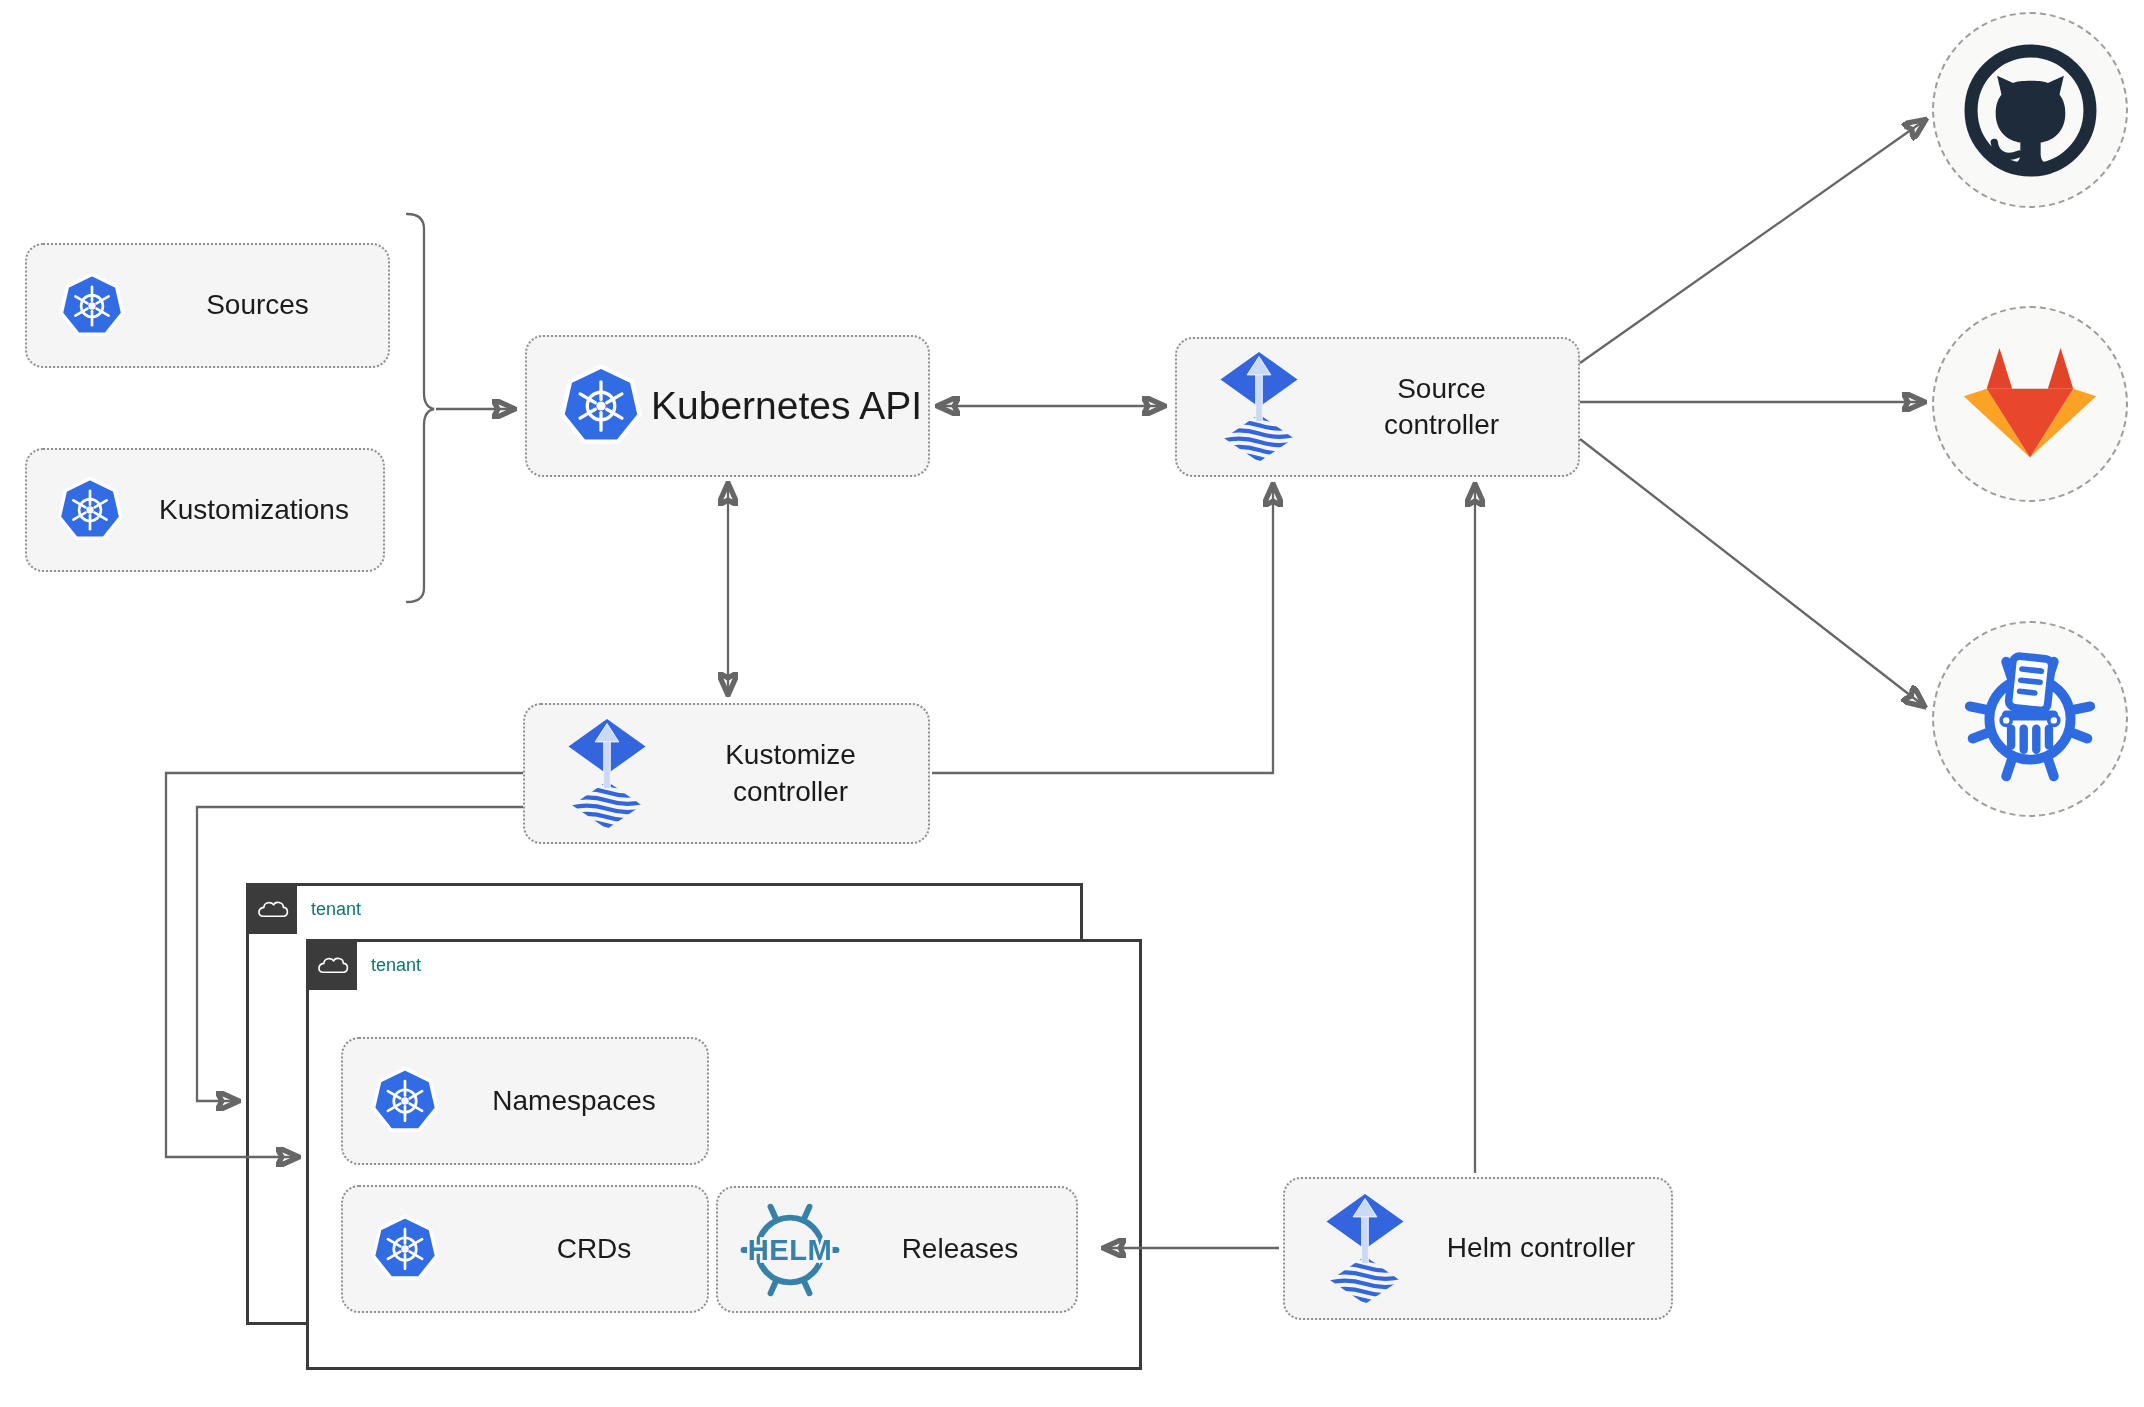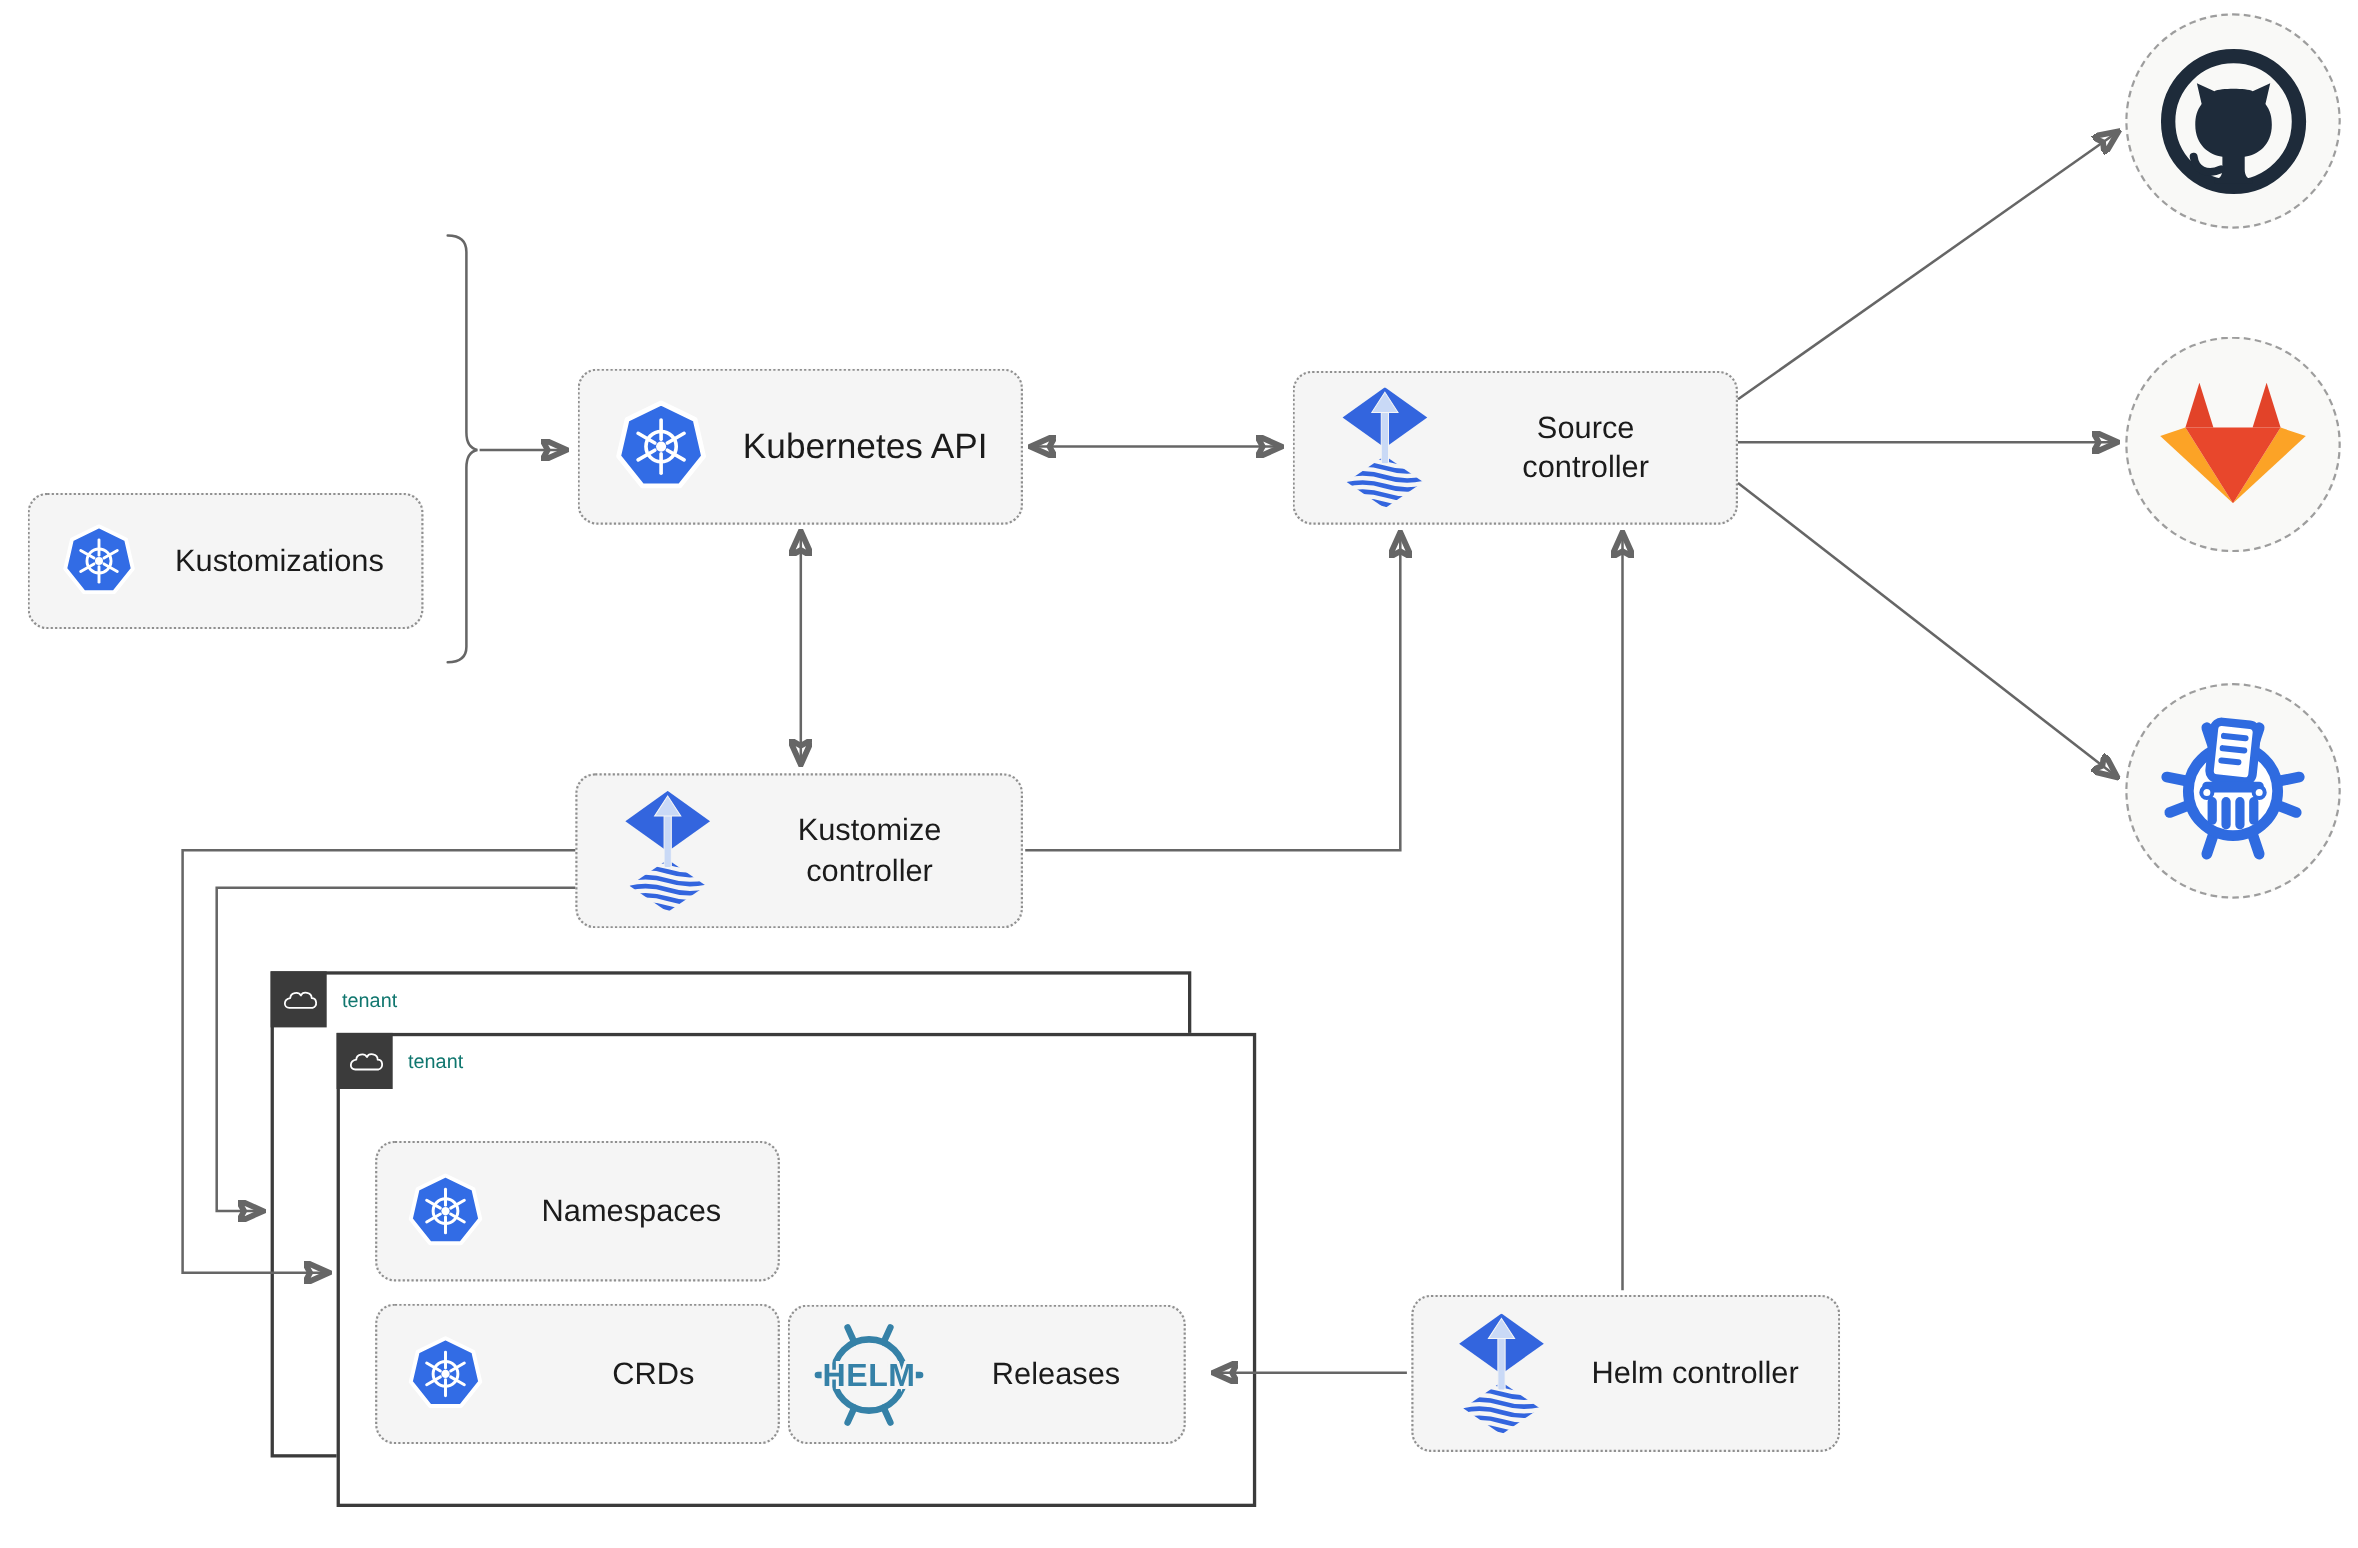--- a/index.html
+++ b/index.html
@@ -134,33 +134,39 @@
         <rect x="-7.5" y="4" width="6" height="21" rx="3"></rect>
         <rect x="1.5" y="4" width="6" height="21" rx="3"></rect>
         <rect x="10.5" y="4" width="6" height="18" rx="3"></rect>
       </g>
     </symbol>
   </defs>
 </svg>
 
 <div class="canvas">
 
+  <div class="node" style="left:25px;top:243px;width:365px;height:125px;">
+    <svg class="icon" width="70" height="70" style="margin-left:30px;">
+        <use href="#sym-k8s"></use>
+      </svg>
+    <div class="nlabel">Sources</div>
+  </div>
 
   <div class="node" style="left:25px;top:448px;width:360px;height:124px;">
     <svg class="icon" width="70" height="70" style="margin-left:28px;">
         <use href="#sym-k8s"></use>
       </svg>
     <div class="nlabel">Kustomizations</div>
   </div>
 
   <div class="node" style="left:525px;top:335px;width:405px;height:142px;">
     <svg class="icon" width="88" height="88" style="margin-left:30px;">
         <use href="#sym-k8s"></use>
       </svg>
-    <div class="nlabel" style="font-size:32px;">Kubernetes API</div>
+    <div class="nlabel" style="font-size:39px;">Kubernetes API</div>
   </div>
 
   <div class="node" style="left:1175px;top:337px;width:405px;height:140px;">
     <svg class="icon" width="92" height="110" style="margin-left:36px;">
         <use href="#sym-flux"></use>
       </svg>
     <div class="nlabel two-line">Source controller</div>
   </div>
 
   <div class="node" style="left:523px;top:703px;width:407px;height:141px;">

